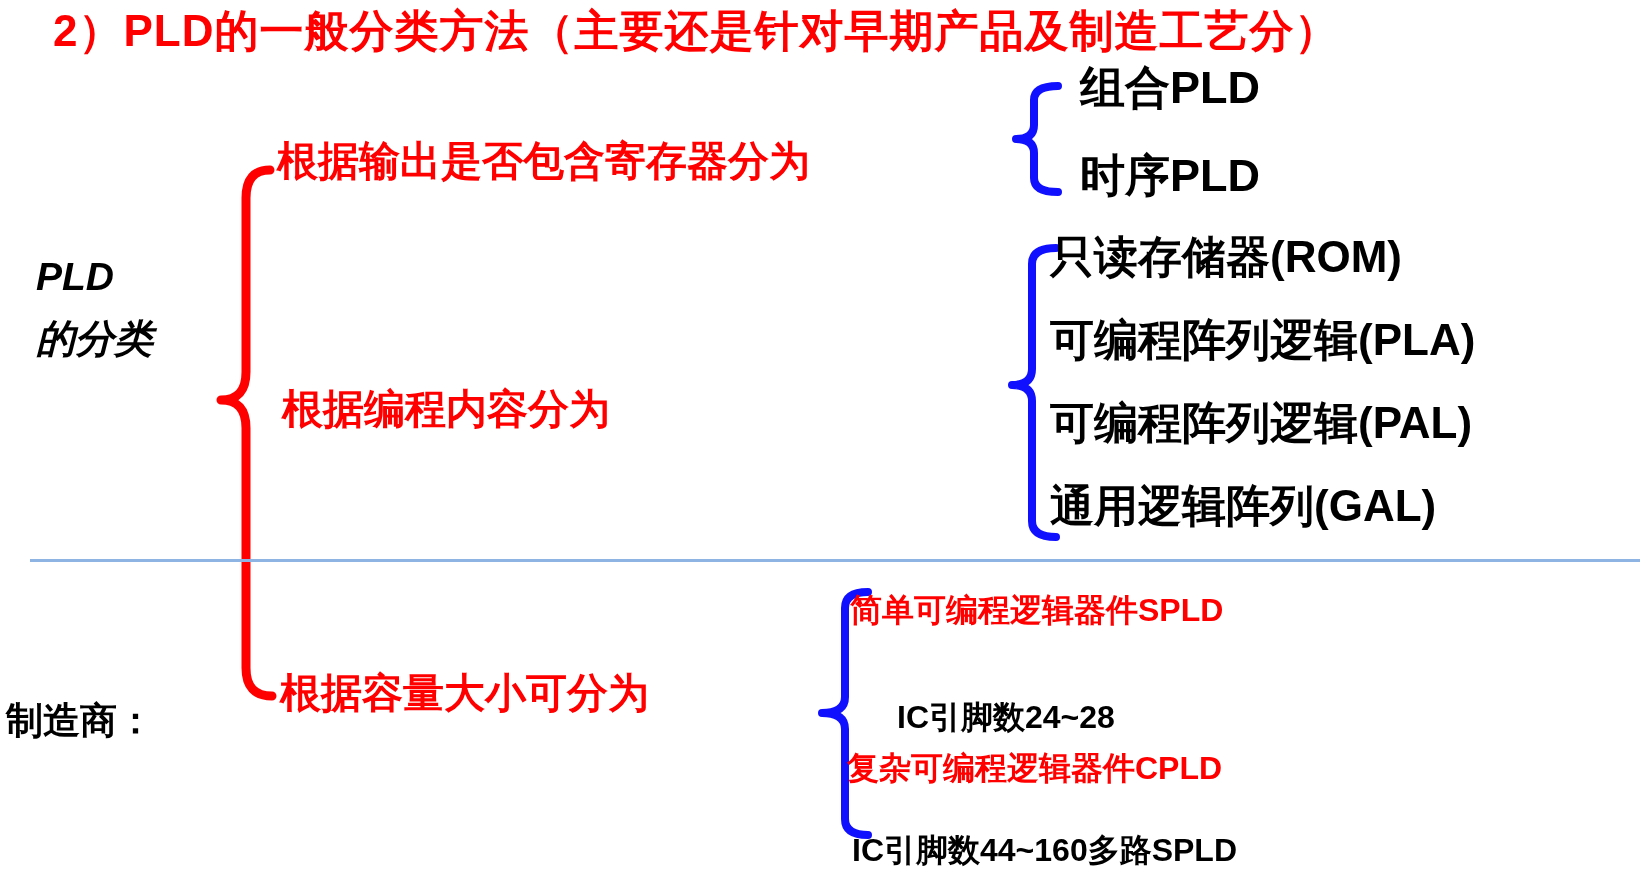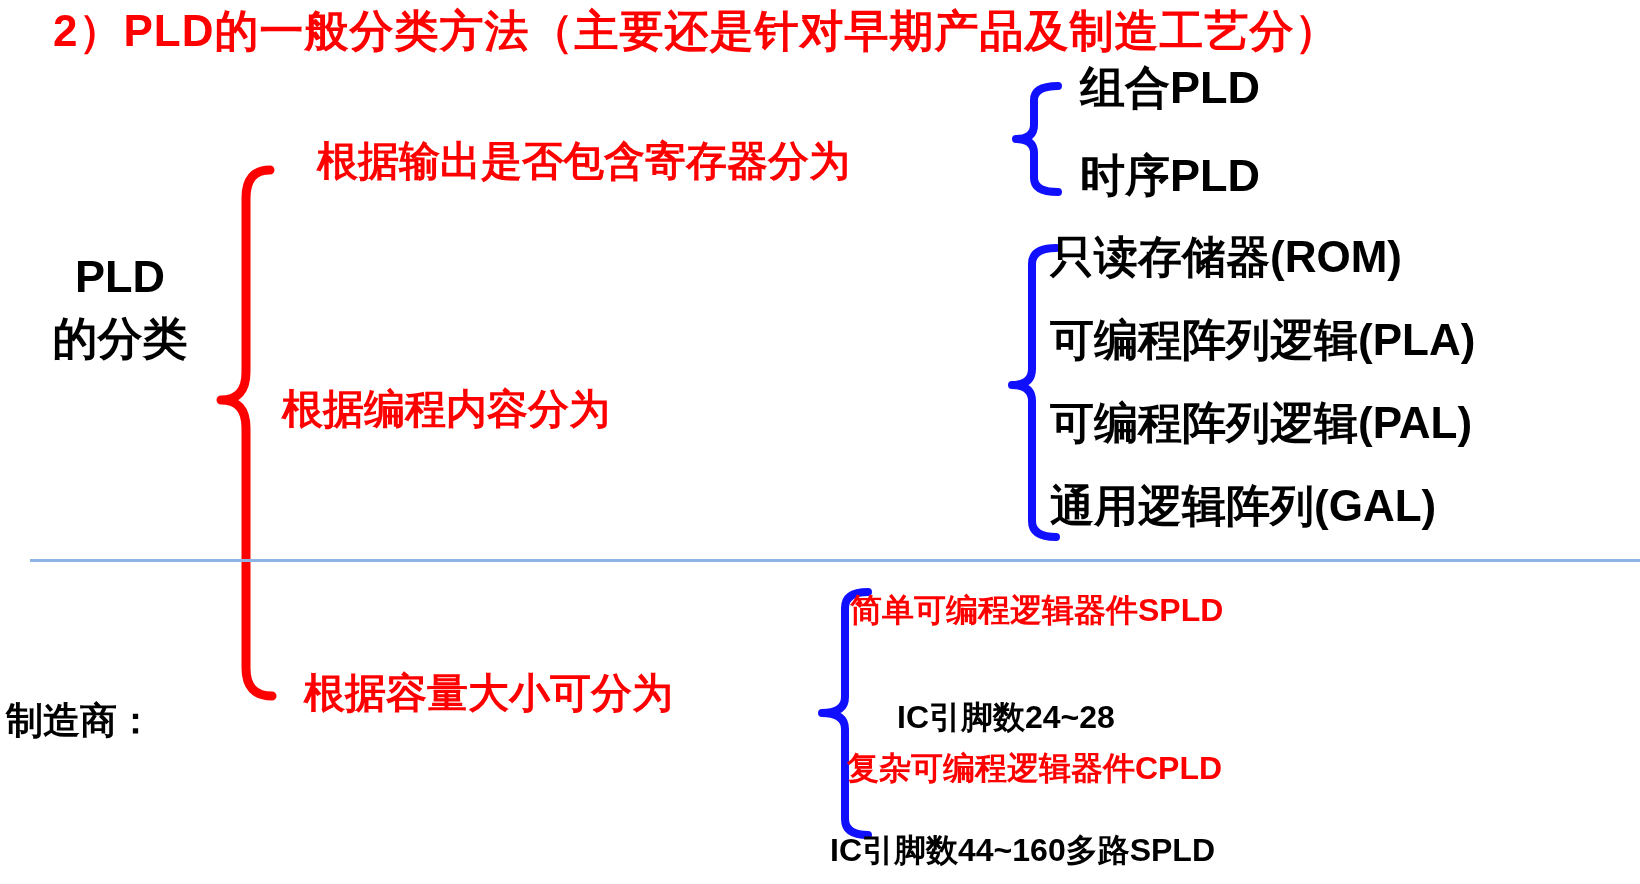--- a/index.html
+++ b/index.html
@@ -10,38 +10,38 @@
     overflow:hidden;
     font-family:"Liberation Sans","DejaVu Sans",sans-serif;
     font-weight:700;
     color:#000;
     padding-left:12px;
   }
   .abs{position:absolute;white-space:nowrap;line-height:1.15;}
   .red{color:var(--red,#ff0000);}
   .black{color:var(--black,#000000);}
   .title{left:53px;top:6px;font-size:44px;letter-spacing:1px;}
-  .root{left:36px;top:246px;width:168px;text-align:center;font-size:45px;line-height:62px;}
+  .root{left:36px;top:246px;width:168px;font-size:39px;line-height:62px;font-style:italic;}
   .branch-label{font-size:41px;}
-  .b1{left:277px;top:138px;margin-left:40px;}
+  .b1{left:277px;top:138px;}
   .b2{left:282px;top:386px;}
-  .b3{left:280px;top:670px;margin-left:24px;}
+  .b3{left:280px;top:670px;}
   .g1-item{left:1080px;font-size:45px;}
   .g1-0{top:62px;}
   .g1-1{top:150px;text-align:center;}
   .g2-item{left:1050px;font-size:44px;}
   .g2-0{top:232px;}
   .g2-1{top:315px;}
   .g2-2{top:398px;}
   .g2-3{top:481px;}
   .g3-item{font-size:32px;}
   .g3-0{left:850px;top:592px;}
   .g3-1{left:897px;top:699px;}
   .g3-2{left:847px;top:750px;}
-  .g3-3{left:830px;top:832px;}
+  .g3-3{left:852px;top:832px;}
   .mfr-label{left:6px;top:700px;font-size:37px;}
   .mfr-list{left:4px;top:770px;font-size:51px;letter-spacing:-1px;}
   .divider{
     position:absolute;left:30px;top:559px;width:1610px;height:3px;
     background:var(--divider,#8eb4e3);
   }
   svg.overlay{position:absolute;left:0;top:0;pointer-events:none;}
   path.brace{fill:none;stroke-linecap:round;stroke-linejoin:round;}
   path.brace-red{stroke:var(--red,#ff0000);stroke-width:9px;}
   path.brace-blue{stroke:var(--blue,#1010ff);stroke-width:8px;}

